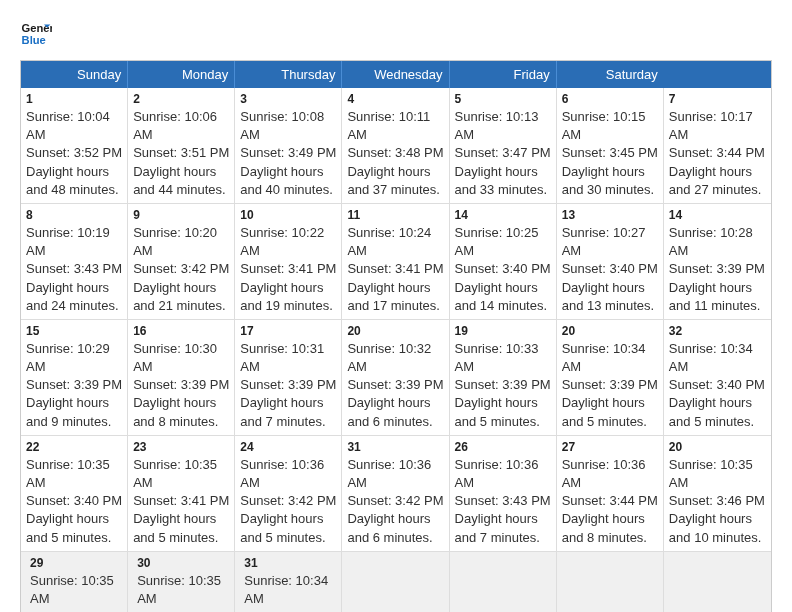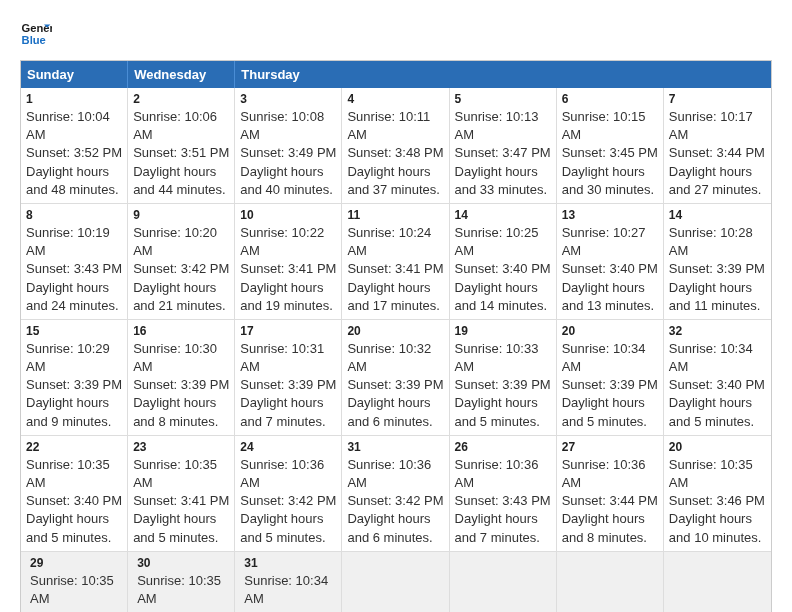--- a/index.html
+++ b/index.html
@@ -51,24 +51,24 @@
       flex-direction: column;
       border: 1px solid #ccc;
     }
     .cal-header {
       display: grid;
       grid-template-columns: repeat(7, 1fr);
       background: #2a6db5;
     }
     .cal-header-cell {
       color: #fff;
-      font-weight: bold;
+      font-weight: normal;
       font-size: 13px;
       padding: 6px 6px;
-      text-align: left;
+      text-align: right;
       border-right: 1px solid #4a8dd5;
     }
     .cal-header-cell:last-child { border-right: none; }
     .cal-body {
       display: flex;
       flex-direction: column;
       flex: 1;
     }
     .cal-row {
       display: grid;
@@ -124,22 +124,25 @@
     </div>
     <div class="title-block">
       <div class="main-title"></div>
       <div class="subtitle"></div>
     </div>
   </div>
 
   <div class="calendar">
     <div class="cal-header" id="cal-header">
         <div class="cal-header-cell">Sunday</div>
+        <div class="cal-header-cell">Monday</div>
+        <div class="cal-header-cell">Thursday</div>
         <div class="cal-header-cell">Wednesday</div>
-        <div class="cal-header-cell">Thursday</div>
+        <div class="cal-header-cell">Friday</div>
+        <div class="cal-header-cell">Saturday</div>
       </div>
     <div class="cal-body" id="cal-body">
         <div class="cal-row">
           <div class="cal-cell"><span class="day-num">1</span><span class="info">Sunrise: 10:04 AM<br>Sunset: 3:52 PM<br>Daylight hours<br>and 48 minutes.</span></div>
           <div class="cal-cell"><span class="day-num">2</span><span class="info">Sunrise: 10:06 AM<br>Sunset: 3:51 PM<br>Daylight hours<br>and 44 minutes.</span></div>
           <div class="cal-cell"><span class="day-num">3</span><span class="info">Sunrise: 10:08 AM<br>Sunset: 3:49 PM<br>Daylight hours<br>and 40 minutes.</span></div>
           <div class="cal-cell"><span class="day-num">4</span><span class="info">Sunrise: 10:11 AM<br>Sunset: 3:48 PM<br>Daylight hours<br>and 37 minutes.</span></div>
           <div class="cal-cell"><span class="day-num">5</span><span class="info">Sunrise: 10:13 AM<br>Sunset: 3:47 PM<br>Daylight hours<br>and 33 minutes.</span></div>
           <div class="cal-cell"><span class="day-num">6</span><span class="info">Sunrise: 10:15 AM<br>Sunset: 3:45 PM<br>Daylight hours<br>and 30 minutes.</span></div>
           <div class="cal-cell"><span class="day-num">7</span><span class="info">Sunrise: 10:17 AM<br>Sunset: 3:44 PM<br>Daylight hours<br>and 27 minutes.</span></div>

